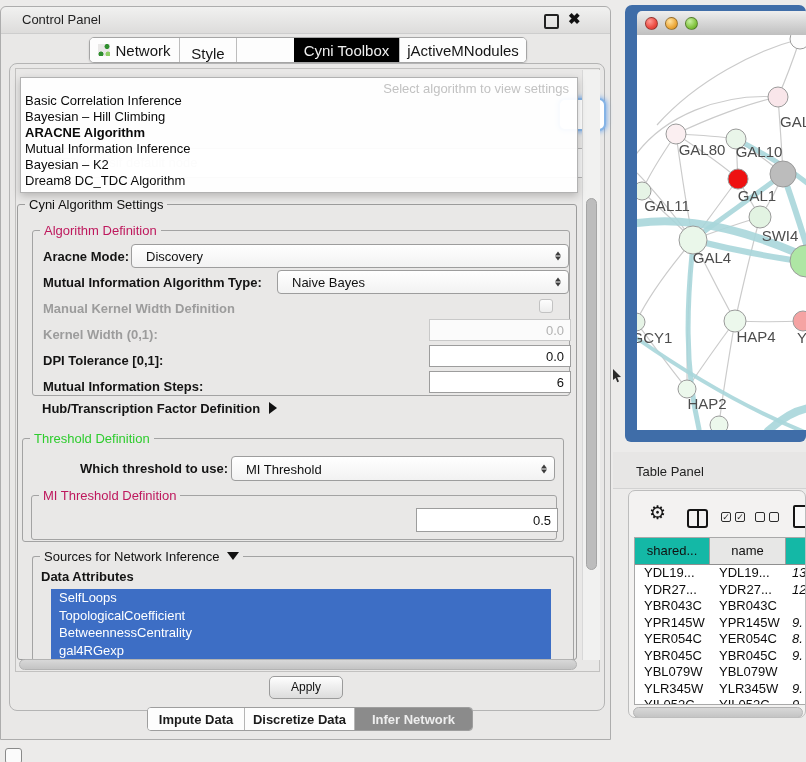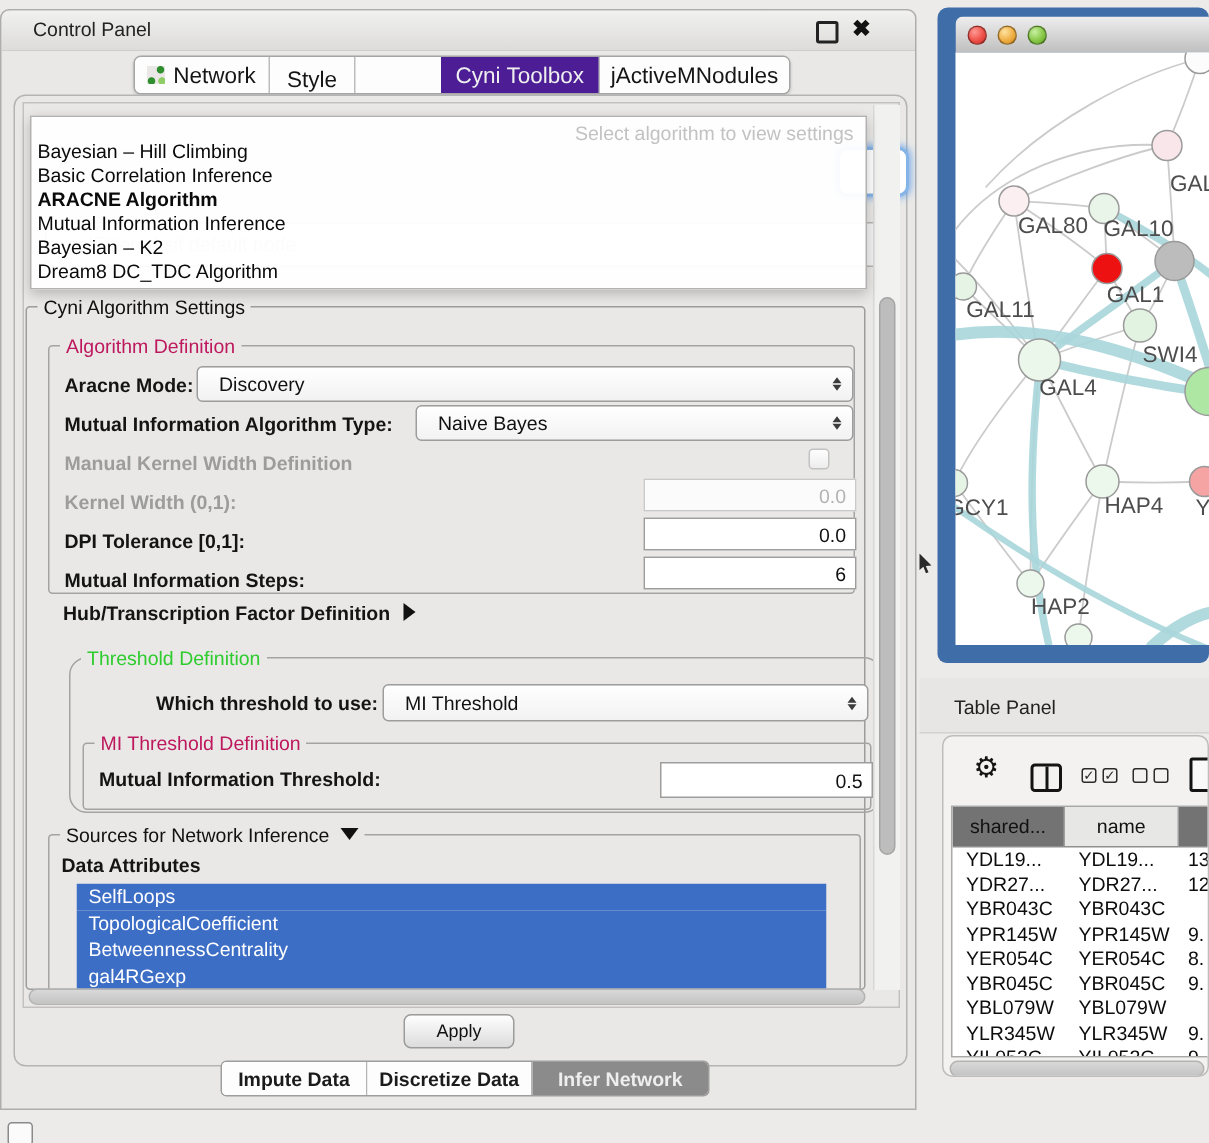--- a/index.html
+++ b/index.html
@@ -18,21 +18,21 @@
   
   #tab-strip{position:absolute;left:88px;top:30px;height:24px;display:flex;background:#fdfdfd;
     border:1px solid #a5a5a5;border-radius:5px;overflow:hidden;box-shadow:0 1px 2px rgba(0,0,0,.15);}
   .tab{display:flex;align-items:center;justify-content:center;font-size:15px;color:#151515;background:#fdfdfd;border-right:1px solid #bdbdbd;box-sizing:border-box;white-space:nowrap;}
   .tab:last-child{border-right:none;}
   #tab-strip .tab:nth-child(1){width:90px;}
   #tab-strip .tab:nth-child(2){width:57px;align-items:flex-end;}
   #tab-strip .tab:nth-child(3){width:57px;margin-top:42px;}
   #tab-strip .tab:nth-child(4){width:106px;}
   #tab-strip .tab:nth-child(5){width:126px;}
-  .tab.active{background:#4c1d95;color:#efefef;}
+  .tab.active{background:#000000;color:#efefef;}
   .net-ico{display:inline-block;width:12px;height:12px;margin-right:5px;
     background:
       radial-gradient(circle at 3px 10px,#2f8f2f 2.2px,transparent 2.8px),
       radial-gradient(circle at 9px 2.5px,#2f8f2f 2.2px,transparent 2.8px),
       radial-gradient(circle at 10px 10px,#8fce66 2.2px,transparent 2.8px),
       linear-gradient(#e9e8e7,#e9e8e7);}
 
   
   #content-panel{position:absolute;left:8px;top:56px;width:596px;height:648px;background:#e9e8e7;
     border:1px solid #b4b4b4;border-radius:8px;box-sizing:border-box;}
@@ -49,21 +49,21 @@
   #viewport{position:absolute;left:5px;top:4px;width:585px;height:604px;border:1px solid #c2c1c0;box-sizing:border-box;}
 
   
   .grp{position:absolute;border:1px solid #a3a3a3;border-radius:3px;box-sizing:border-box;}
   .grp>.legend{position:absolute;top:-8px;left:7px;background:#e9e8e7;padding:0 4px;font-size:13px;color:#111;white-space:nowrap;}
   .legend.blue{color:#be185d;}
   .legend.green{color:#2ecc2e;}
 
   #grp-cyni{left:1px;top:135px;width:560px;height:456px;border-color:#9c9c9c;}
   #grp-algodef{left:14px;top:25px;width:538px;height:166px;}
-  #grp-threshold{left:28px;top:233px;width:542px;height:104px;border-radius:12px;}
+  #grp-threshold{left:4px;top:233px;width:542px;height:104px;}
   #grp-mi{left:8px;top:56px;width:526px;height:45px;}
   #grp-sources{left:14px;top:351px;width:542px;height:105px;border-bottom:none;}
 
   .flabel{position:absolute;font-size:13px;font-weight:bold;color:#141414;white-space:nowrap;}
   .flabel.disabled{color:#9c9c9c;}
 
   .combo{position:absolute;background:linear-gradient(#ffffff,#f2f2f2);border:1px solid #9d9d9d;
     border-radius:4px;font-size:13px;box-sizing:border-box;}
   .combo .val{position:absolute;left:14px;top:50%;transform:translateY(-50%);color:#111;white-space:nowrap;}
   .combo .arrows{position:absolute;right:7px;top:50%;transform:translateY(-50%);}
@@ -131,29 +131,29 @@
   .pair{position:absolute;display:flex;gap:4px;}
   #chk-pair{left:92px;top:21px;}
   #unchk-pair{left:126px;top:21px;}
   .sq{width:10px;height:10px;border:1.5px solid #2b2b2b;border-radius:2px;font-size:9px;line-height:9px;text-align:center;color:#2b2b2b;box-sizing:border-box;}
   #page-ico{position:absolute;left:164px;top:14px;width:13px;height:19px;border:2px solid #141414;border-radius:2px;background:#f9f9f9;}
   .tbl-frame{position:absolute;left:5px;top:46px;width:173px;height:168px;background:#fff;border:1px solid #a9a9a9;
     box-sizing:border-box;overflow:hidden;}
   #tbl-head{display:flex;height:26px;border-bottom:1px solid #8f8f8f;}
   .hcell{height:26px;line-height:25px;text-align:center;font-size:13px;color:#111;background:#e7e7e6;
     border-right:1px solid #9f9f9f;box-sizing:border-box;overflow:hidden;white-space:nowrap;}
-  .hcell.hl{background:#737373;}
+  .hcell.hl{background:#14b8a6;}
   #tbl-head .hcell:nth-child(1){width:75px;}
   #tbl-head .hcell:nth-child(2){width:76px;}
   #tbl-head .hcell:nth-child(3){flex:1;}
   .trow{display:flex;height:16.5px;}
   .tcell{font-size:13px;line-height:16.5px;padding-left:9px;box-sizing:border-box;white-space:nowrap;overflow:hidden;color:#0d0d0d;}
   .trow .tcell:nth-child(1){width:75px;}
   .trow .tcell:nth-child(2){width:76px;}
-  .trow .tcell:nth-child(3){flex:1;padding-left:6px;}
+  .trow .tcell:nth-child(3){flex:1;padding-left:6px;font-style:italic;}
   #tbl-hscroll{left:4px;top:216px;width:170px;}
 
   
   #mouse-cursor{position:absolute;left:612px;top:369px;z-index:99;}
   #dock-icon{position:absolute;left:5px;top:748px;width:15px;height:14px;border:1px solid #8a8a8a;background:#fbfbfb;border-radius:3px;}
 </style>
 </head>
 <body>
 
 <div id="control-window">
@@ -229,21 +229,20 @@
           <span class="flabel" style="left:57px;top:22px;">Which threshold to use:</span>
           <div class="combo" style="left:208px;top:17px;width:324px;height:25px;">
             <span class="val">MI Threshold</span>
             <span class="arrows">
                 <i class="up"></i>
                 <i class="down"></i>
               </span>
           </div>
           <div class="grp" id="grp-mi">
             <span class="legend blue">MI Threshold Definition</span>
-            <span class="flabel" style="left:10px;top:16px;">Mutual Information Threshold:</span>
             <input class="tfield" style="left: 384px; top: 12px; width: 142px; height: 24px;" value="0.5">
           </div>
         </div>
 
         <div class="grp" id="grp-sources">
           <span class="legend"><span>Sources for Network Inference</span><span class="tri-down"></span></span>
           <span class="flabel" style="left:8px;top:12px;">Data Attributes</span>
           <div id="attr-list">
               <div class="attr-item">SelfLoops</div>
               <div class="attr-item">TopologicalCoefficient</div>
@@ -265,22 +264,22 @@
   <div id="bottom-tabs">
       <div class="seg">Impute Data</div>
       <div class="seg">Discretize Data</div>
       <div class="seg active">Infer Network</div>
     </div>
 </div>
 
 <div id="algo-overlay">
   <span id="algo-ph">Select algorithm to view settings</span>
   <div id="algo-list">
+      <div class="algo-item">Basic Correlation Inference</div>
       <div class="algo-item">Bayesian – Hill Climbing</div>
-      <div class="algo-item">Basic Correlation Inference</div>
       <div class="algo-item bold">ARACNE Algorithm</div>
       <div class="algo-item">Mutual Information Inference</div>
       <div class="algo-item">Bayesian – K2</div>
       <div class="algo-item">Dream8 DC_TDC Algorithm</div>
     </div>
 </div>
 
 <div id="net-window">
   <div id="nw-titlebar">
     <div id="nw-lights">

